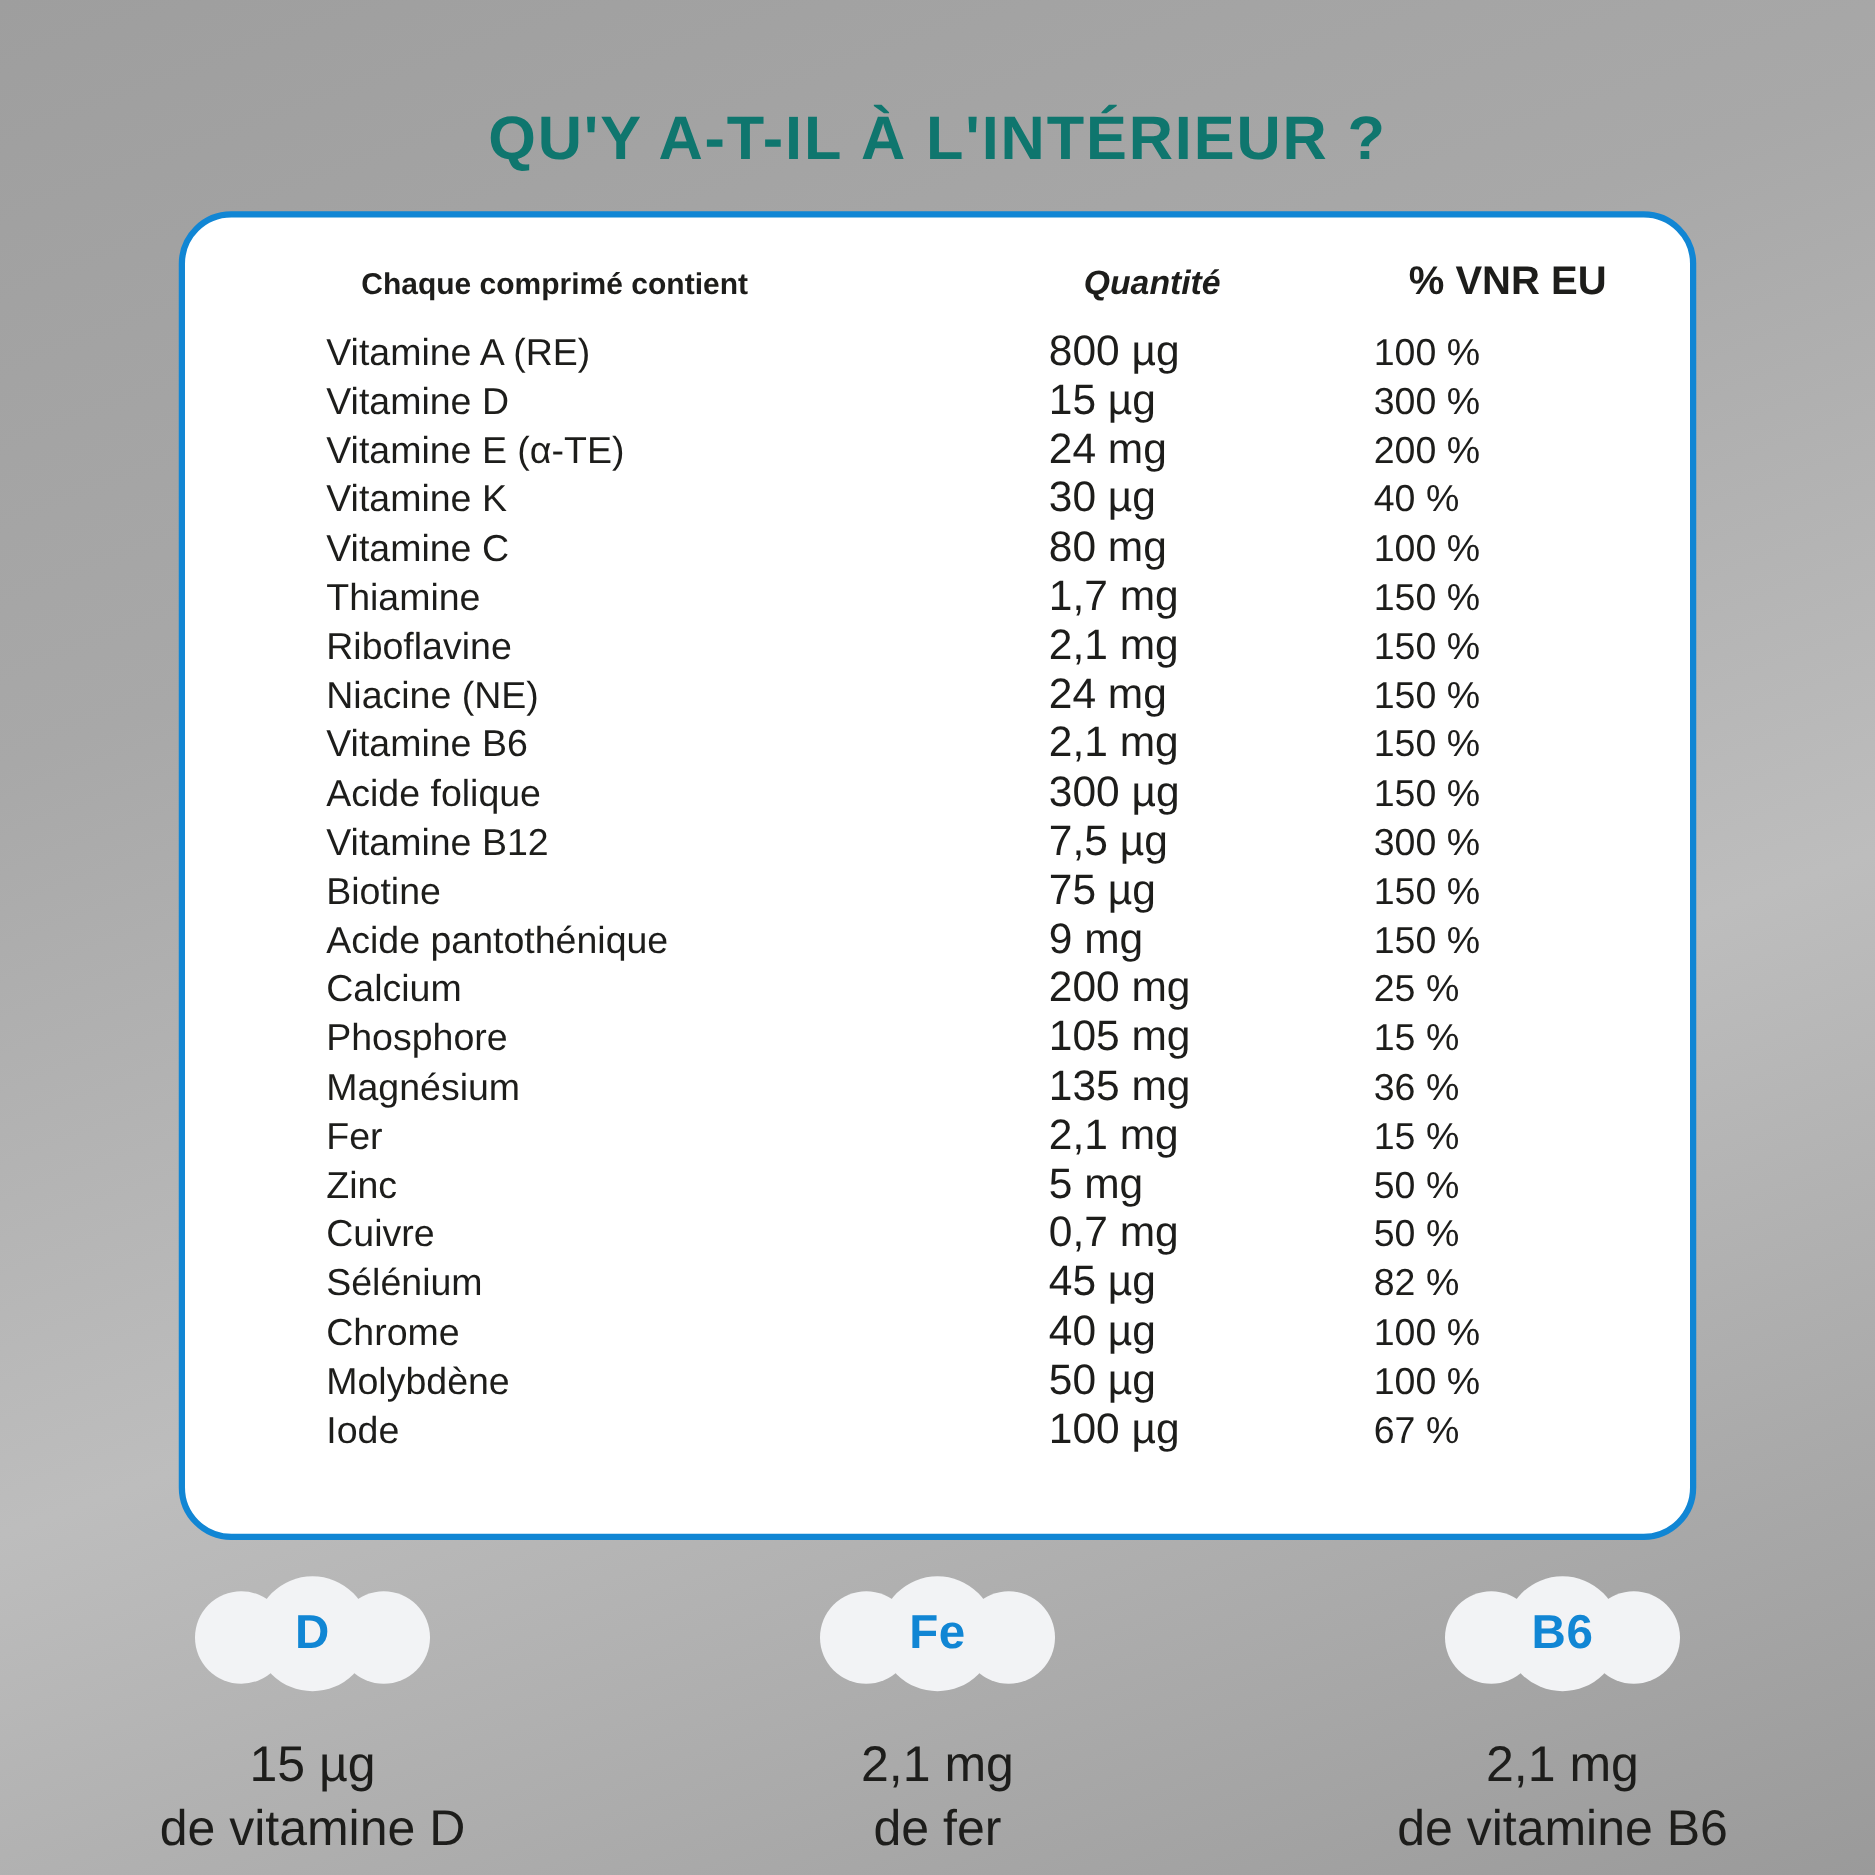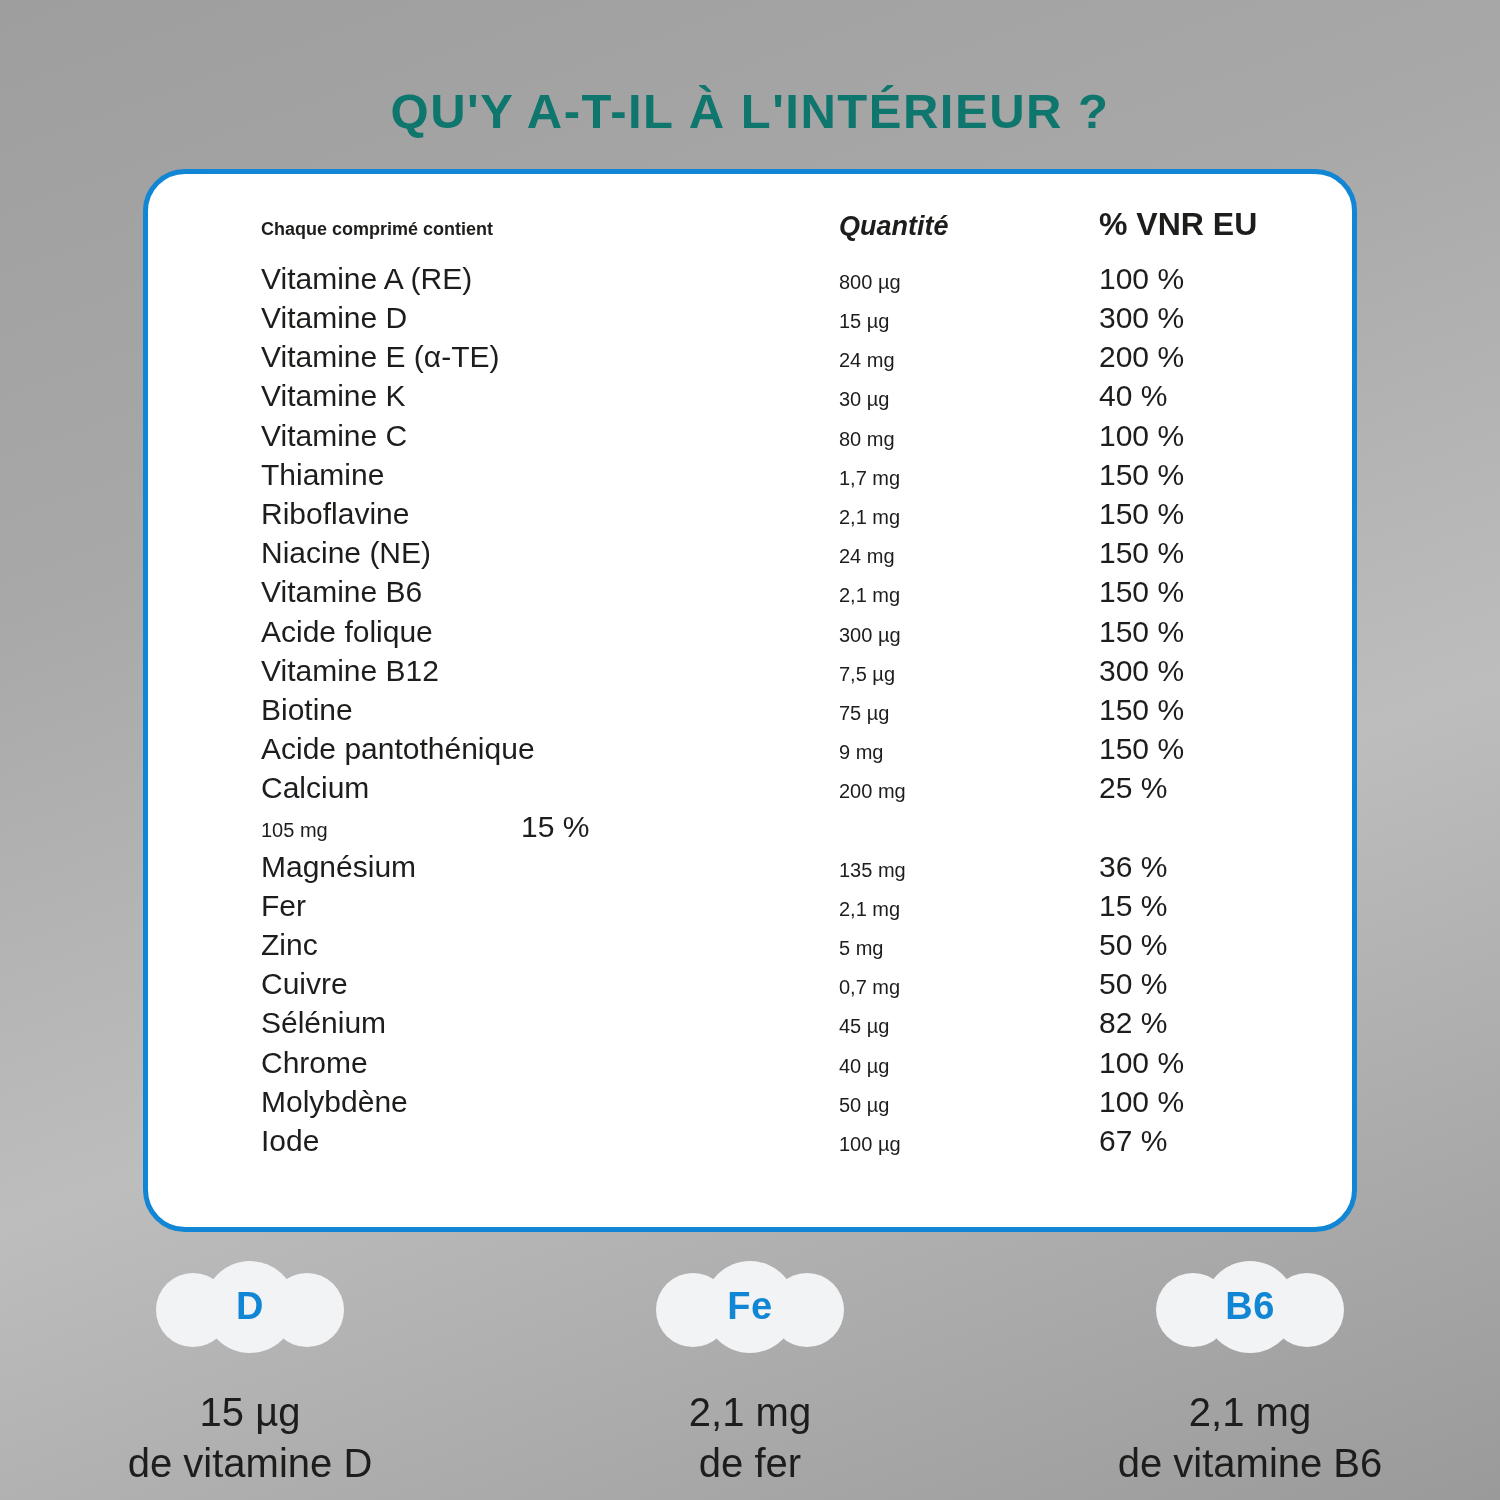--- a/index.html
+++ b/index.html
@@ -65,26 +65,26 @@
     font-weight: bold;
     font-size: 27px;
   }
 
   .col-name {
     width: 578px;
     flex: 0 0 578px;
     font-size: 30px;
     white-space: nowrap;
   }
-  .row.header .col-name { font-size: 18px; }
+  .row.header .col-name { font-size: 24px; margin-left: 28px; }
 
   .col-qty {
     width: 260px;
     flex: 0 0 260px;
-    font-size: 20px;
+    font-size: 34px;
     white-space: nowrap;
   }
   .row.header .col-qty { font-size: 27px; font-style: italic; }
 
   .col-vnr {
     flex: 1 1 auto;
     font-size: 30px;
     white-space: nowrap;
   }
   .row.header .col-vnr { font-size: 32px; }
@@ -228,20 +228,21 @@
         <div class="col-name">Acide pantothénique</div>
         <div class="col-qty">9 mg</div>
         <div class="col-vnr">150 %</div>
       </div>
       <div class="row">
         <div class="col-name">Calcium</div>
         <div class="col-qty">200 mg</div>
         <div class="col-vnr">25 %</div>
       </div>
       <div class="row">
+        <div class="col-name">Phosphore</div>
         <div class="col-qty">105 mg</div>
         <div class="col-vnr">15 %</div>
       </div>
       <div class="row">
         <div class="col-name">Magnésium</div>
         <div class="col-qty">135 mg</div>
         <div class="col-vnr">36 %</div>
       </div>
       <div class="row">
         <div class="col-name">Fer</div>

